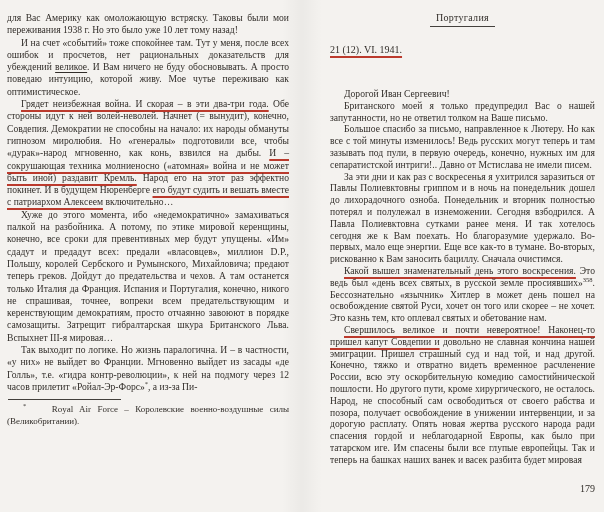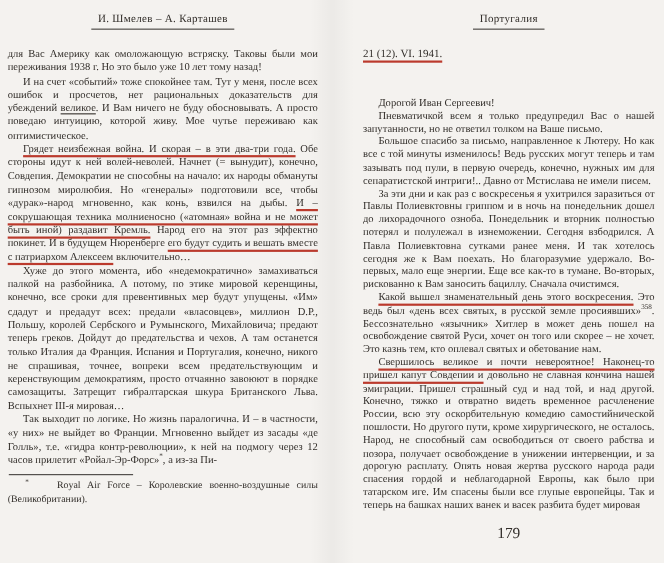--- a/index.html
+++ b/index.html
@@ -52,54 +52,51 @@
   }
   .sup { vertical-align: super; font-size: 6.5px; line-height: 0; }
 
   .fn-rule {
     width: 113px; height: 0;
     border-top: 1px solid var(--rule-dark, #43403c);
     margin: 6px 0 4px 1px;
   }
   .footnote { font-size: 9px; line-height: 11.5px; text-align: justify; margin: 0; text-indent: 16px; }
 
-  .page-number { position: absolute; text-align: center; font-size: 14px; }
+  .page-number { position: absolute; text-align: right; font-size: 10px; }
   .pn-left  { left: 7px;  width: 282px; bottom: 6px; }
   .pn-right { left: 28px; width: 265px; bottom: 18px; }
 </style>
 </head>
 <body>
 
 <div class="spread">
 
   <div class="page left">
-    <div class="running-head">
-      <span class="rh">И. Шмелев – А. Карташев</span>
-    </div>
     <div class="body">
         <p class="para"><span>для Вас Америку как омоложающую встряску. Таковы были мои переживания 1938 г. Но это было уже 10 лет тому назад!</span></p>
         <p class="para ind"><span>И на счет «событий» тоже спокойнее там. Тут у меня, после всех ошибок и просчетов, нет рациональных доказательств для убеждений </span><span class="u-black">великое</span><span>. И Вам ничего не буду обосновывать. А просто поведаю интуицию, которой живу. Мое чутье переживаю как оптимистическое.</span></p>
         <p class="para ind"><span class="u-red">Грядет неизбежная война. И скорая – в эти два-три года.</span><span> Обе стороны идут к ней волей-неволей. Начнет (= вынудит), конечно, Совдепия. Демократии не способны на начало: их народы обмануты гипнозом миролюбия. Но «генералы» подготовили все, чтобы «дурак»-народ мгновенно, как конь, взвился на дыбы. </span><span class="u-red">И – сокрушающая техника молниеносно («атомная» война и не может быть иной) раздавит Кремль.</span><span> Народ его на этот раз эффектно покинет. И в будущем Нюренберге </span><span class="u-red">его будут судить и вешать вместе с патриархом Алексеем</span><span> включительно…</span></p>
         <p class="para ind"><span>Хуже до этого момента, ибо «недемократично» замахиваться палкой на разбойника. А потому, по этике мировой керенщины, конечно, все сроки для превентивных мер будут упущены. «Им» сдадут и предадут всех: предали «власовцев», миллион D.P., Польшу, королей Сербского и Румынского, Михайловича; предают теперь греков. Дойдут до предательства и чехов. А там останется только Италия да Франция. Испания и Португалия, конечно, никого не спрашивая, точнее, вопреки всем предательствующим и керенствующим демократиям, просто отчаянно завоюют в порядке самозащиты. Затрещит гибралтарская шкура Британского Льва. Вспыхнет III-я мировая…</span></p>
         <p class="para ind"><span>Так выходит по логике. Но жизнь паралогична. И – в частности, «у них» не выйдет во Франции. Мгновенно выйдет из засады «де Голль», т.е. «гидра контр-революции», к ней на подмогу через 12 часов прилетит «Ройал-Эр-Форс»</span><span class="sup">*</span><span>, а из-за Пи-</span></p>
       </div>
     <div class="fn-rule"></div>
     <p class="footnote"><span class="sup">*</span><span>&nbsp;&nbsp;&nbsp;&nbsp;Royal Air Force – Королевские военно-воздушные силы (Великобритании).</span></p>
   </div>
 
   <div class="gutter"></div>
 
   <div class="page right">
     <div class="running-head">
       <span class="rh">Португалия</span>
     </div>
     <p class="date-line"><span class="u-red">21 (12). VI. 1941.</span></p>
     <div class="body">
         <p class="para ind"><span>Дорогой Иван Сергеевич!</span></p>
-        <p class="para ind"><span>Пневматичкой всем я только предупредил Вас о нашей запутанности, но не ответил толком на Ваше письмо.</span></p>
+        <p class="para ind"><span>Британского моей я только предупредил Вас о нашей запутанности, но не ответил толком на Ваше письмо.</span></p>
         <p class="para ind"><span>Большое спасибо за письмо, направленное к Лютеру. Но как все с той минуты изменилось! Ведь русских могут теперь и там зазывать под пули, в первую очередь, конечно, нужных им для сепаратистской интриги!.. Давно от Мстислава не имели писем.</span></p>
         <p class="para ind"><span>За эти дни и как раз с воскресенья я ухитрился заразиться от Павлы Полиевктовны гриппом и в ночь на понедельник дошел до лихорадочного озноба. Понедельник и вторник полностью потерял и полулежал в изнеможении. Сегодня взбодрился. А Павла Полиевктовна сутками ранее меня. И так хотелось сегодня же к Вам поехать. Но благоразумие удержало. Во-первых, мало еще энергии. Еще все как-то в тумане. Во-вторых, рискованно к Вам заносить бациллу. Сначала очистимся.</span></p>
         <p class="para ind"><span class="u-red">Какой вышел знаменательный день этого воскресения.</span><span> Это ведь был «день всех святых, в русской земле просиявших»</span><span class="sup">358</span><span>. Бессознательно «язычник» Хитлер в может день пошел на освобождение святой Руси, хочет он того или скорее – не хочет. Это казнь тем, кто оплевал святых и обетование нам.</span></p>
         <p class="para ind"><span class="u-red">Свершилось великое и почти невероятное! Наконец-то пришел капут Совдепии и</span><span> довольно не славная кончина нашей эмиграции. Пришел страшный суд и над той, и над другой. Конечно, тяжко и отвратно видеть временное расчленение России, всю эту оскорбительную комедию самостийнической пошлости. Но другого пути, кроме хирургического, не осталось. Народ, не способный сам освободиться от своего рабства и позора, получает освобождение в унижении интервенции, и за дорогую расплату. Опять новая жертва русского народа ради спасения гордой и неблагодарной Европы, как было при татарском иге. Им спасены были все глупые европейцы. Так и теперь на башках наших ванек и васек разбита будет мировая</span></p>
       </div>
     <div class="page-number pn-right">179</div>
   </div>
 
 </div>
 

